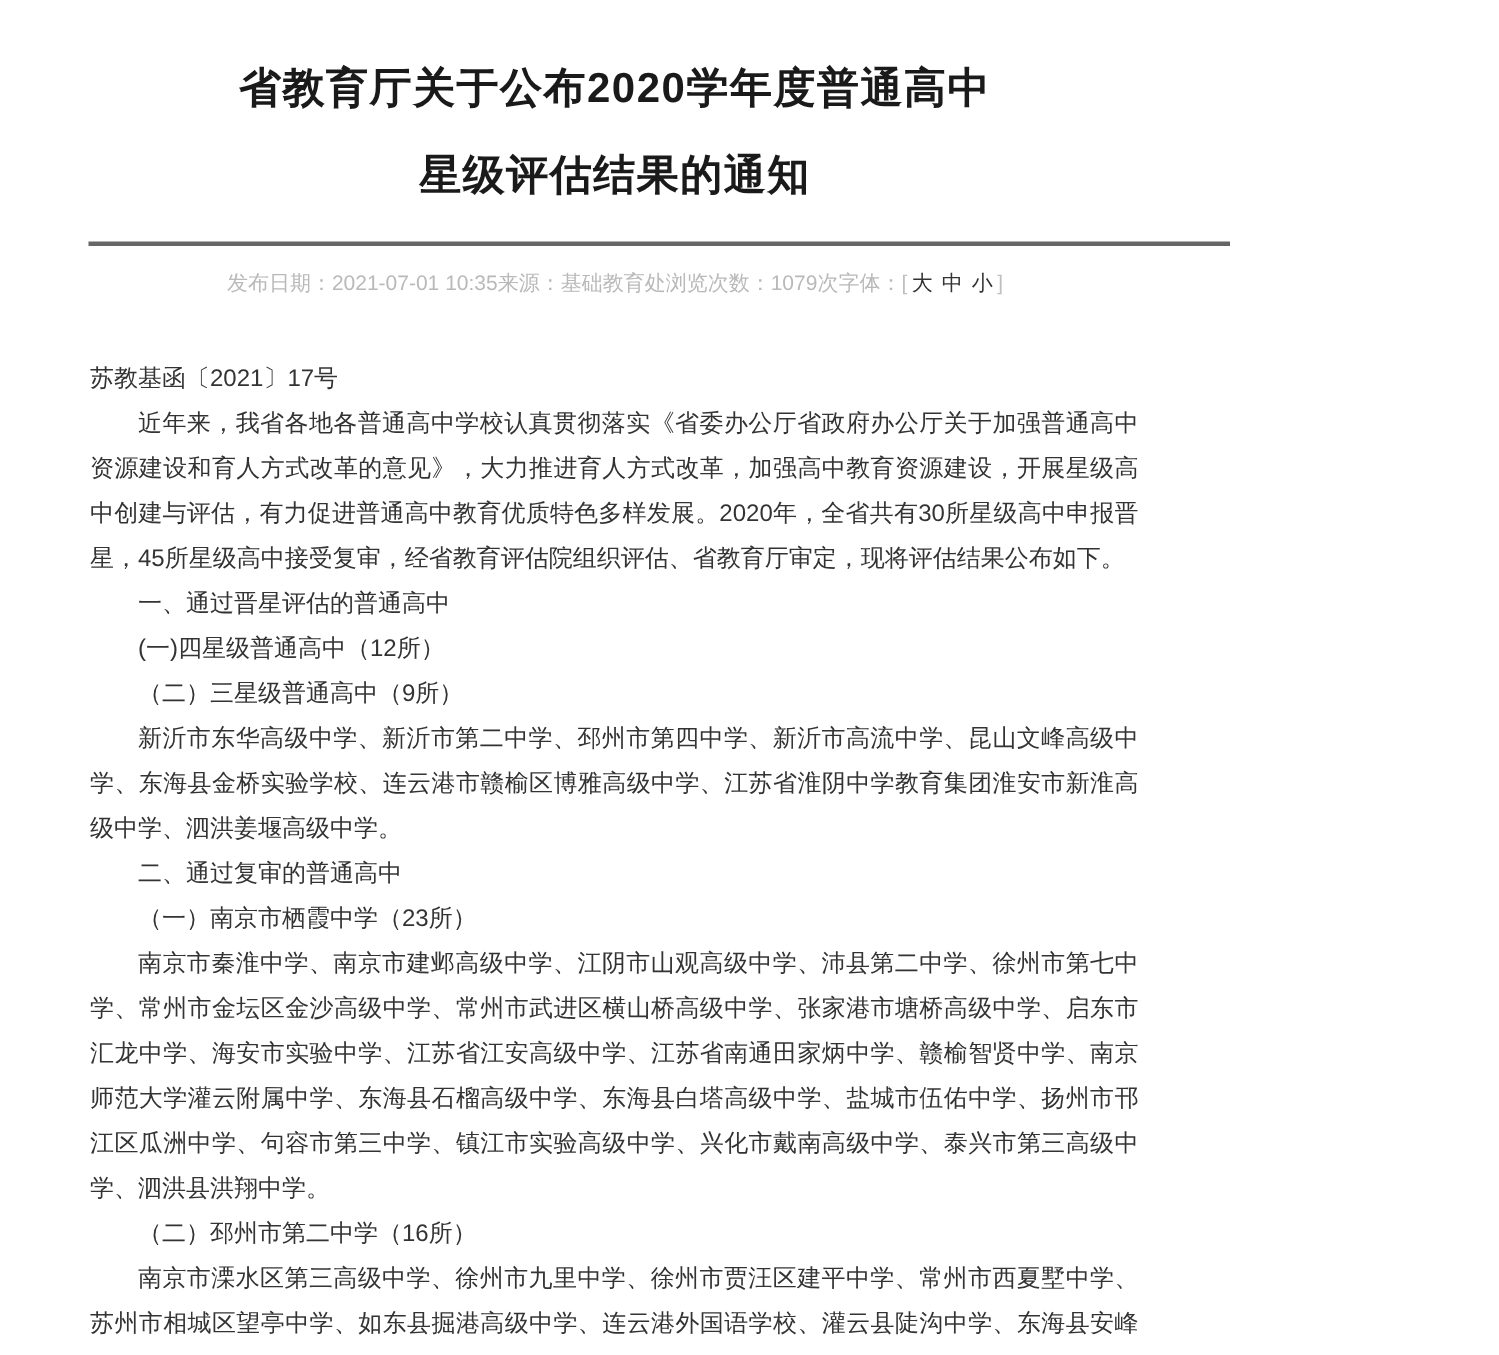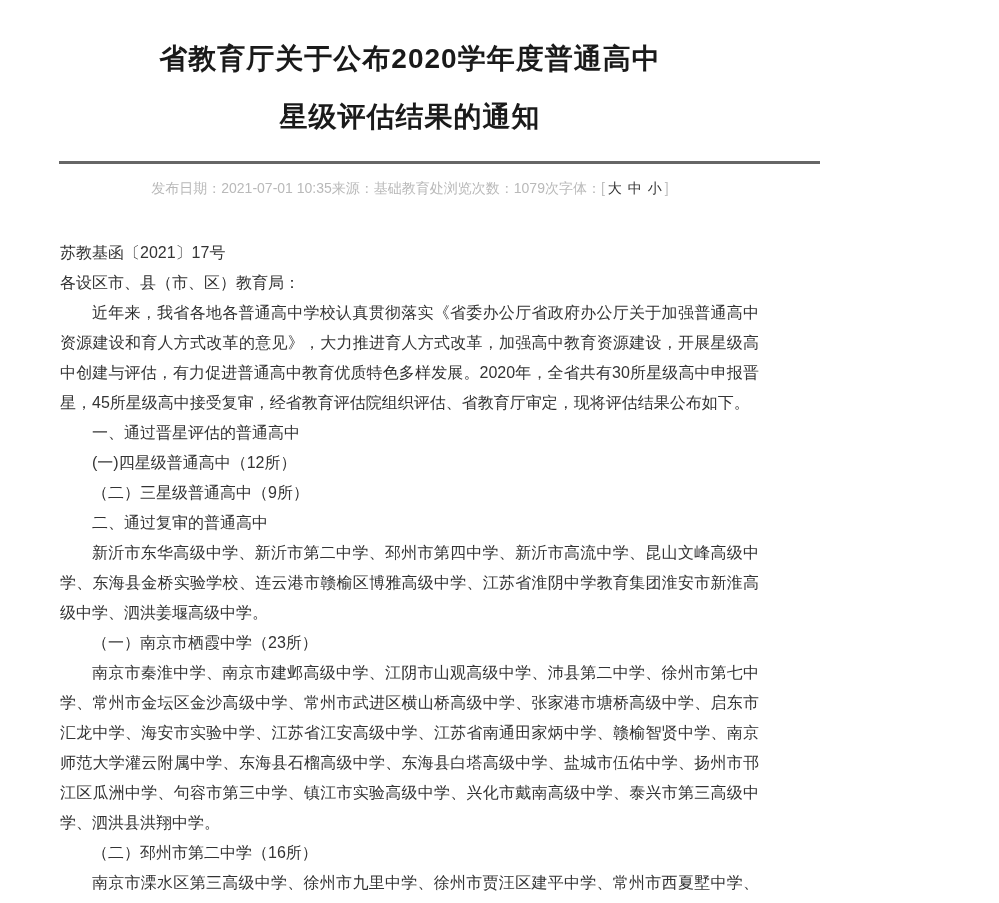--- a/index.html
+++ b/index.html
@@ -96,27 +96,26 @@
 
   <div class="meta-bar">
     <span class="meta-item"><span>发布日期：</span><span>2021-07-01 10:35</span></span>
     <span class="meta-item"><span>来源：</span><span>基础教育处</span></span>
     <span class="meta-item"><span>浏览次数：</span><span>1079次</span></span>
     <span class="meta-item font-switch"><span>字体：</span><span class="bracket">[</span><a class="font-opt">大</a><a class="font-opt">中</a><a class="font-opt">小</a><span class="bracket">]</span></span>
   </div>
 
   <div class="article">
     <p class="doc-number">苏教基函〔2021〕17号</p>
-    <p class="no-indent">各设区市、县（市、区）教育局：</p>
     <p class="indent">近年来，我省各地各普通高中学校认真贯彻落实《省委办公厅省政府办公厅关于加强普通高中资源建设和育人方式改革的意见》，大力推进育人方式改革，加强高中教育资源建设，开展星级高中创建与评估，有力促进普通高中教育优质特色多样发展。2020年，全省共有30所星级高中申报晋星，45所星级高中接受复审，经省教育评估院组织评估、省教育厅审定，现将评估结果公布如下。</p>
     <p class="indent">一、通过晋星评估的普通高中</p>
     <p class="indent">(一)四星级普通高中（12所）</p>
     <p class="indent">（二）三星级普通高中（9所）</p>
+    <p class="indent">新沂市东华高级中学、新沂市第二中学、邳州市第四中学、新沂市高流中学、昆山文峰高级中学、东海县金桥实验学校、连云港市赣榆区博雅高级中学、江苏省淮阴中学教育集团淮安市新淮高级中学、泗洪姜堰高级中学。</p>
     <p class="indent">二、通过复审的普通高中</p>
-    <p class="indent">新沂市东华高级中学、新沂市第二中学、邳州市第四中学、新沂市高流中学、昆山文峰高级中学、东海县金桥实验学校、连云港市赣榆区博雅高级中学、江苏省淮阴中学教育集团淮安市新淮高级中学、泗洪姜堰高级中学。</p>
     <p class="indent">（一）南京市栖霞中学（23所）</p>
     <p class="indent">南京市秦淮中学、南京市建邺高级中学、江阴市山观高级中学、沛县第二中学、徐州市第七中学、常州市金坛区金沙高级中学、常州市武进区横山桥高级中学、张家港市塘桥高级中学、启东市汇龙中学、海安市实验中学、江苏省江安高级中学、江苏省南通田家炳中学、赣榆智贤中学、南京师范大学灌云附属中学、东海县石榴高级中学、东海县白塔高级中学、盐城市伍佑中学、扬州市邗江区瓜洲中学、句容市第三中学、镇江市实验高级中学、兴化市戴南高级中学、泰兴市第三高级中学、泗洪县洪翔中学。</p>
     <p class="indent">（二）邳州市第二中学（16所）</p>
     <p class="indent">南京市溧水区第三高级中学、徐州市九里中学、徐州市贾汪区建平中学、常州市西夏墅中学、苏州市相城区望亭中学、如东县掘港高级中学、连云港外国语学校、灌云县陡沟中学、东海县安峰高级中学、淮安市南陈集中学、涟水金城外国语学校、东台市富腾学校、盐城市新洋高级中学、兴化市文正实验学校、泰州市姜堰区溱潼中学、沭阳梦溪中学。</p>
 
   </div>
 
   <div class="page-right-edge"></div>
 
 </div>

